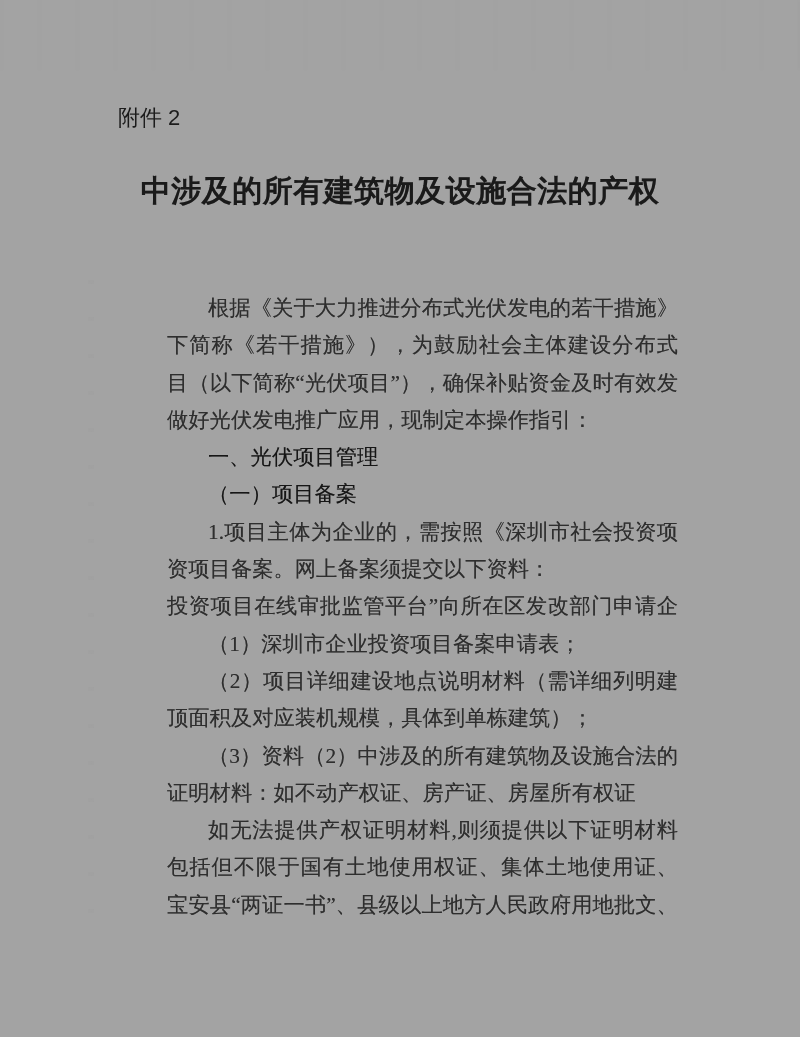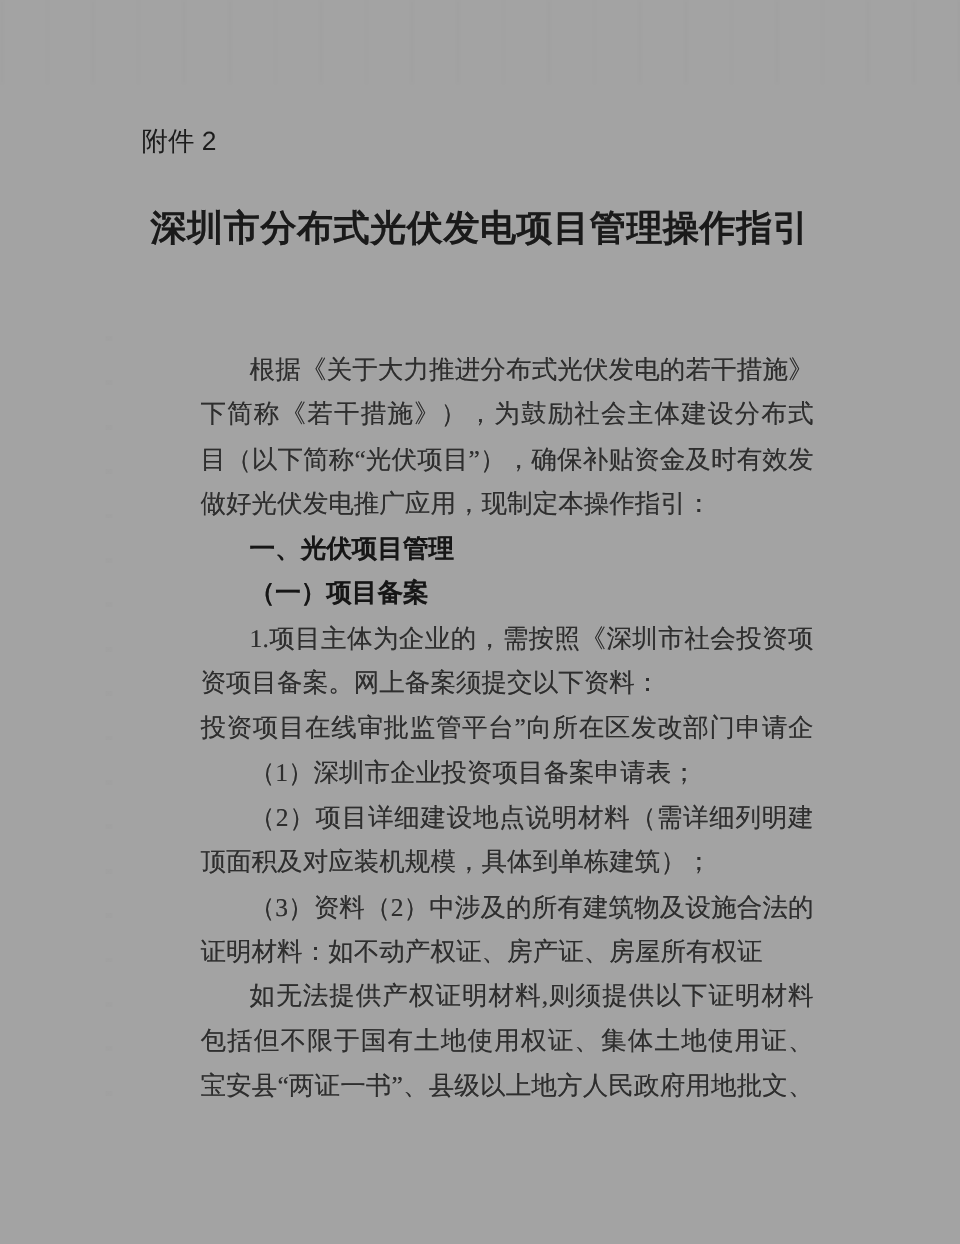--- a/index.html
+++ b/index.html
@@ -89,41 +89,41 @@
     text-shadow: 0 0 0.4px rgba(0,0,0,0.4);
     white-space: normal;
     overflow: hidden;
     margin-left: 45px;
   }
   .line.body {
     font-family: "Liberation Serif", "DejaVu Serif", serif;
   }
   .line.heading {
     font-family: "Liberation Sans", "DejaVu Sans", sans-serif;
-    font-weight: bold;
+    font-weight: normal;
     color: #161616;
   }
   .line.indent {
     text-indent: 41px;
   }
   .line.fill {
     text-align: justify;
     text-align-last: justify;
   }
 </style>
 </head>
 <body>
 
 <div class="page">
   <div class="noise-top"></div>
   <div class="noise-left"></div>
 
   <div class="attachment">附件 2</div>
 
-  <h1 class="title">深圳市分布式光伏发电项目管理操作指引</h1>
+  <h1 class="title">中涉及的所有建筑物及设施合法的产权</h1>
 
 
   <div class="doc-body" id="doc-lines">
       <div class="line body indent fill">根据《关于大力推进分布式光伏发电的若干措施》（以</div>
       <div class="line body fill">下简称《若干措施》），为鼓励社会主体建设分布式光伏项</div>
       <div class="line body fill">目（以下简称“光伏项目”），确保补贴资金及时有效发放，</div>
       <div class="line body">做好光伏发电推广应用，现制定本操作指引：</div>
       <div class="line heading indent">一、光伏项目管理</div>
       <div class="line heading indent">（一）项目备案</div>
       <div class="line body indent fill">1.项目主体为企业的，需按照《深圳市社会投资项目备</div>

